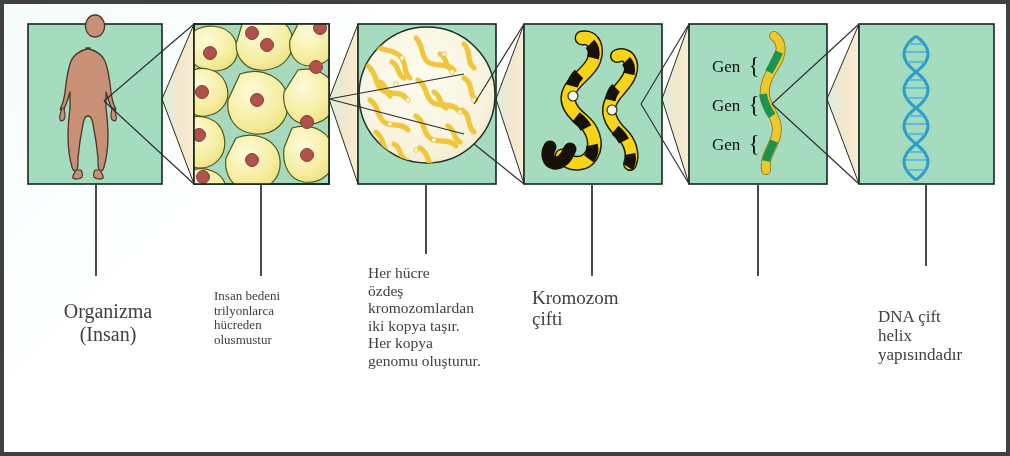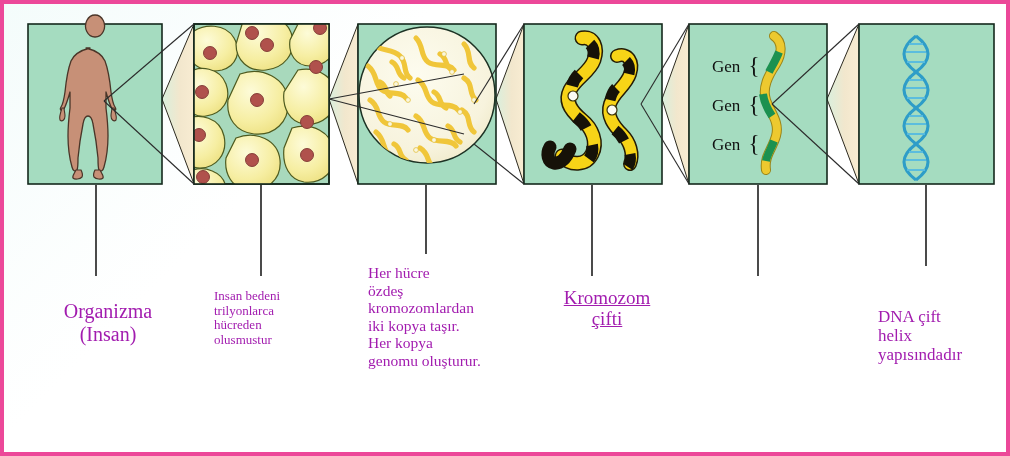--- a/index.html
+++ b/index.html
@@ -6,21 +6,21 @@
     margin: 0;
     padding: 0;
     background: #ffffff;
   }
   #page {
     position: relative;
     width: 1010px;
     height: 456px;
     background: #fcfefe;
     box-sizing: border-box;
-    border: 4px solid #ec4899;
+    border: 4px solid #404040;
     overflow: hidden;
     font-family: "Liberation Serif", serif;
   }
   #inner-white {
     position: absolute;
     left: 0; top: 0; right: 0; bottom: 0;
     background: linear-gradient(135deg, #f4fcfb 0%, #ffffff 30%, #ffffff 100%);
   }
   .stage {
     position: absolute;
@@ -31,21 +31,21 @@
   svg.stage-svg {
     position: absolute;
     left: 0; top: 0;
     width: 1010px;
     height: 456px;
     overflow: visible;
   }
   .caption {
     position: absolute;
     font-family: "Liberation Serif", serif;
-    color: #a21caf;
+    color: #404040;
     line-height: 1.13;
     white-space: pre-line;
   }
   .cap-organism {
     left: 14px;
     top: 286px;
     width: 180px;
     text-align: center;
     font-size: 20px;
     margin-top: 10px;
@@ -61,23 +61,21 @@
     left: 364px;
     top: 260px;
     width: 160px;
     text-align: left;
     font-size: 15.5px;
   }
   .cap-chromosome {
     left: 528px;
     top: 283px;
     width: 150px;
-    text-align: center;
     font-size: 19px;
-    text-decoration: underline;
   }
   .cap-gene {
     left: 708px;
     top: 286px;
     width: 150px;
     text-align: left;
     font-size: 16px;
   }
   .cap-dna {
     left: 874px;

